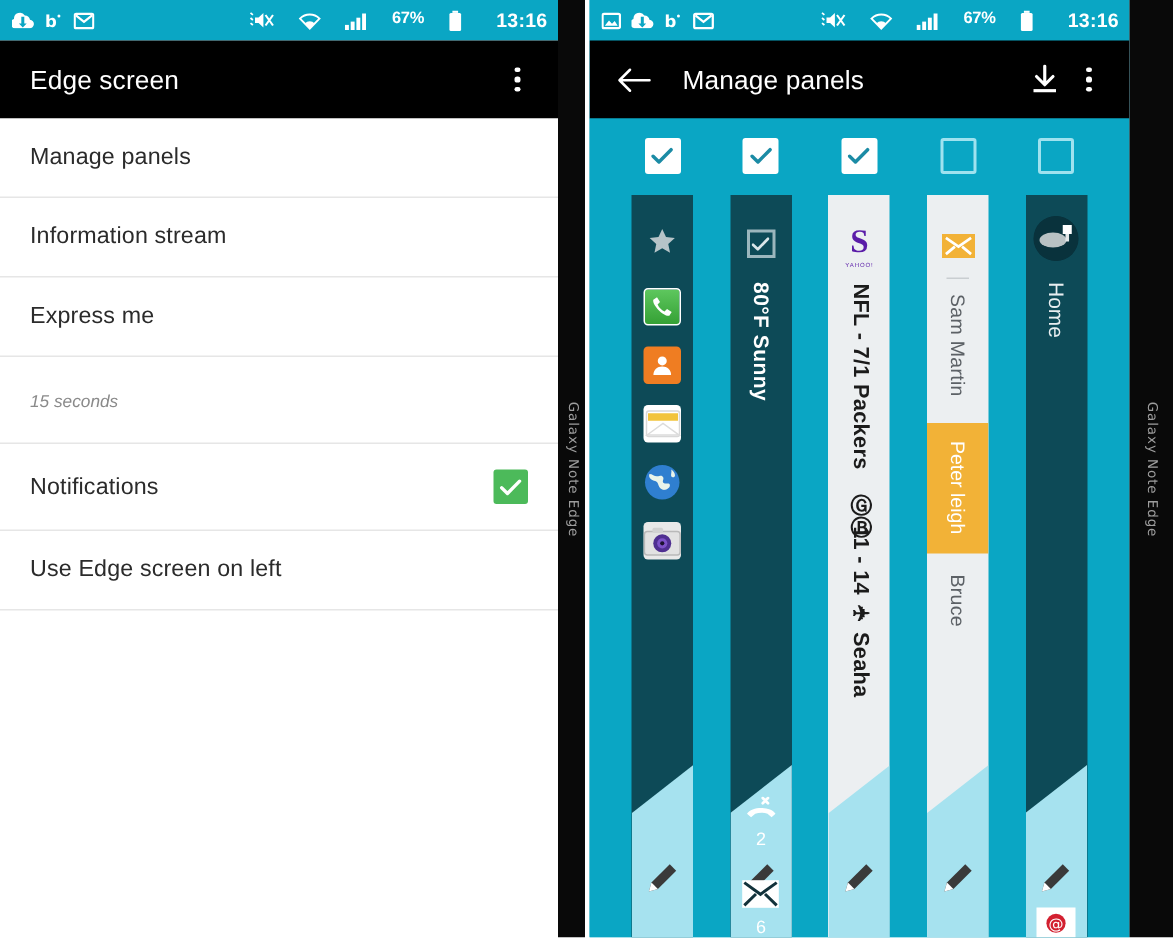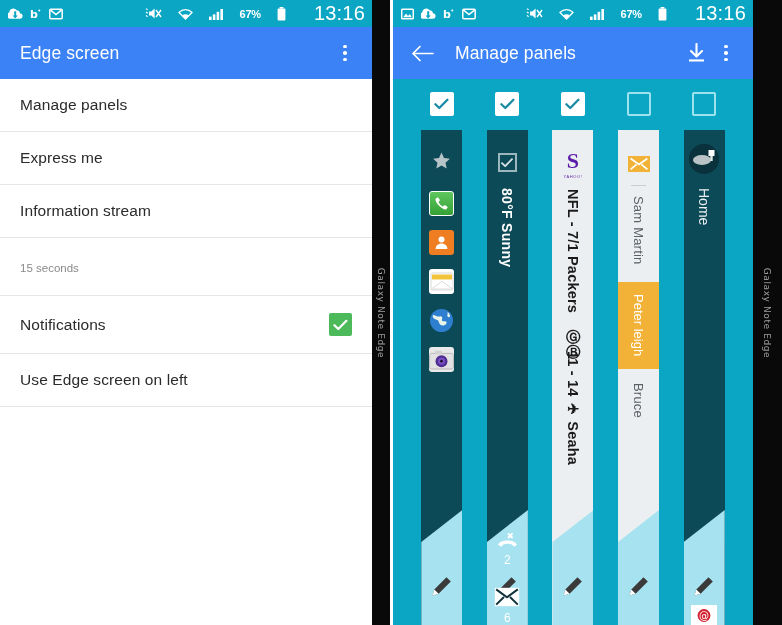--- a/index.html
+++ b/index.html
@@ -35,28 +35,28 @@
 
   
   .statusbar {
     height: 27px; background: #0aa6c4;
     display: flex; align-items: center;
     padding: 0 7px 0 8px;
     color: #ffffff;
   }
   .sb-left { display: flex; align-items: center; gap: 7px; }
   .sb-spacer { flex: 1; }
-  .sb-right { display: flex; align-items: center; gap: 16px; }
+  .sb-right { display: flex; gap: 16px; }
   .sb-ico { display:inline-flex; align-items:center; justify-content:center; }
   .sb-pct { font-size: 11px; font-weight: bold; letter-spacing:-0.2px; }
-  .sb-time { font-size: 20px; font-weight: 400; letter-spacing: .2px; margin-left:12px;}
+  .sb-time { font-size: 13px; font-weight: 700; letter-spacing: .2px; margin-left:7px;}
 
   
   .actionbar {
-    height: 52px; background: #3b82f6;
+    height: 52px; background: #000000;
     display: flex; align-items: center;
     padding: 0 12px 0 20px;
     color: #fff;
   }
   .ab-title { font-size: 17.5px; font-weight: 400; letter-spacing: .1px; }
   .ab-title-right { font-size: 17.5px; margin-left: 18px; }
   .ab-spacer { flex: 1; }
   .ab-icon { width: 30px; height: 38px; display:flex; align-items:center; justify-content:center; cursor:pointer;}
   .dots { display:flex; flex-direction:column; gap:3px; }
   .dots i { width: 3.5px; height: 3.5px; background: #fff; border-radius: 50%; display:block; }
@@ -66,21 +66,21 @@
   .row {
     padding: 0 20px;
     border-bottom: 1px solid #e6e6e6;
     display: flex; align-items: center;
     min-height: 53px;
     cursor: pointer;
   }
   .row-tall { min-height: 58px; }
   .row-col { display: flex; flex-direction: column; justify-content:center; flex:1; }
   .row-title { font-size: 15.5px; color: #2b2b2b; letter-spacing: .1px; }
-  .row-sub { font-size: 11.5px; color: #8a8a8a; margin-top: 3px; }
+  .row-sub { font-size: 11.5px; color: #8a8a8a; margin-top: 3px; font-style: italic; }
   .chk-green {
     width: 23px; height: 23px; background:#4cba5a; border-radius: 2px;
     display:flex; align-items:center; justify-content:center; flex:0 0 auto;
   }
   .chk-green svg { display:block; }
 
   
   .panels-area { position: relative; height: calc(625px - 27px - 52px); background:#0aa6c4; }
   .chk-row {
     display: flex; position:absolute; left:0; top: 13px; width: 100%;
@@ -231,26 +231,26 @@
     </div>
 
     <div class="list">
       <div class="row">
         <div class="row-col">
             <span class="row-title">Manage panels</span>
           </div>
       </div>
       <div class="row">
         <div class="row-col">
-            <span class="row-title">Express me</span>
+            <span class="row-title">Information stream</span>
           </div>
       </div>
       <div class="row">
         <div class="row-col">
-            <span class="row-title">Information stream</span>
+            <span class="row-title">Express me</span>
           </div>
       </div>
       <div class="row row-tall">
         <div class="row-col">
           <span class="row-sub">15 seconds</span>
         </div>
       </div>
       <div class="row row-tall">
         <div class="row-col">
           <span class="row-title">Notifications</span>

